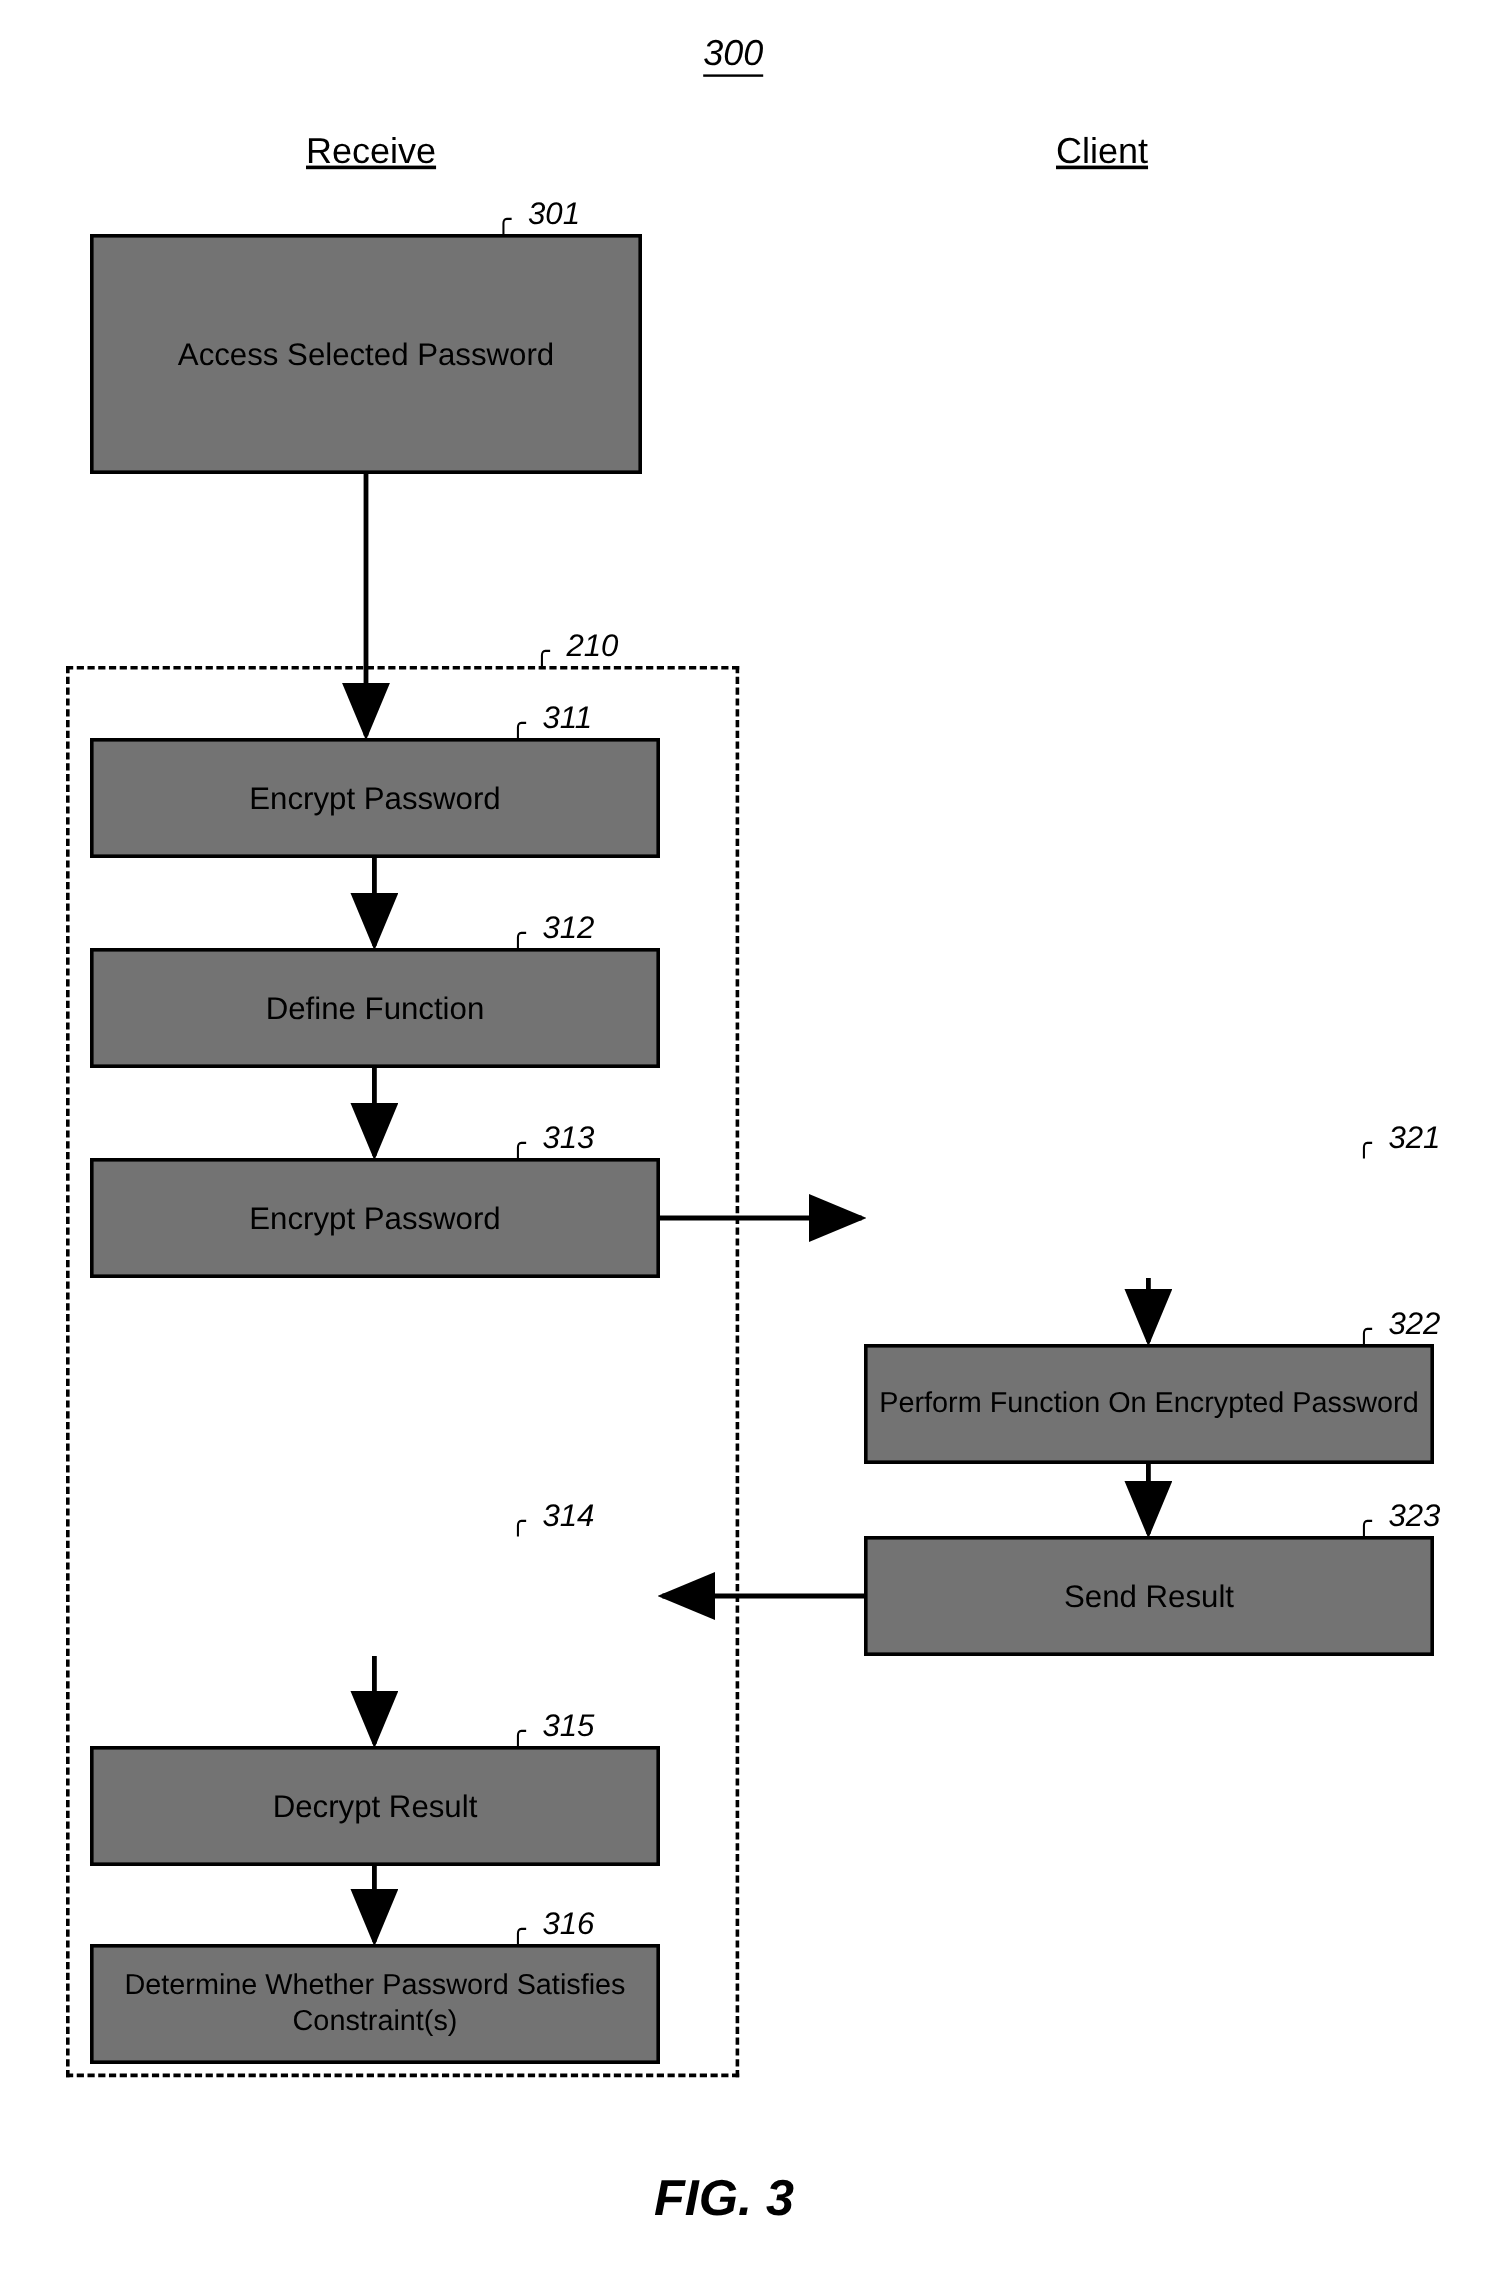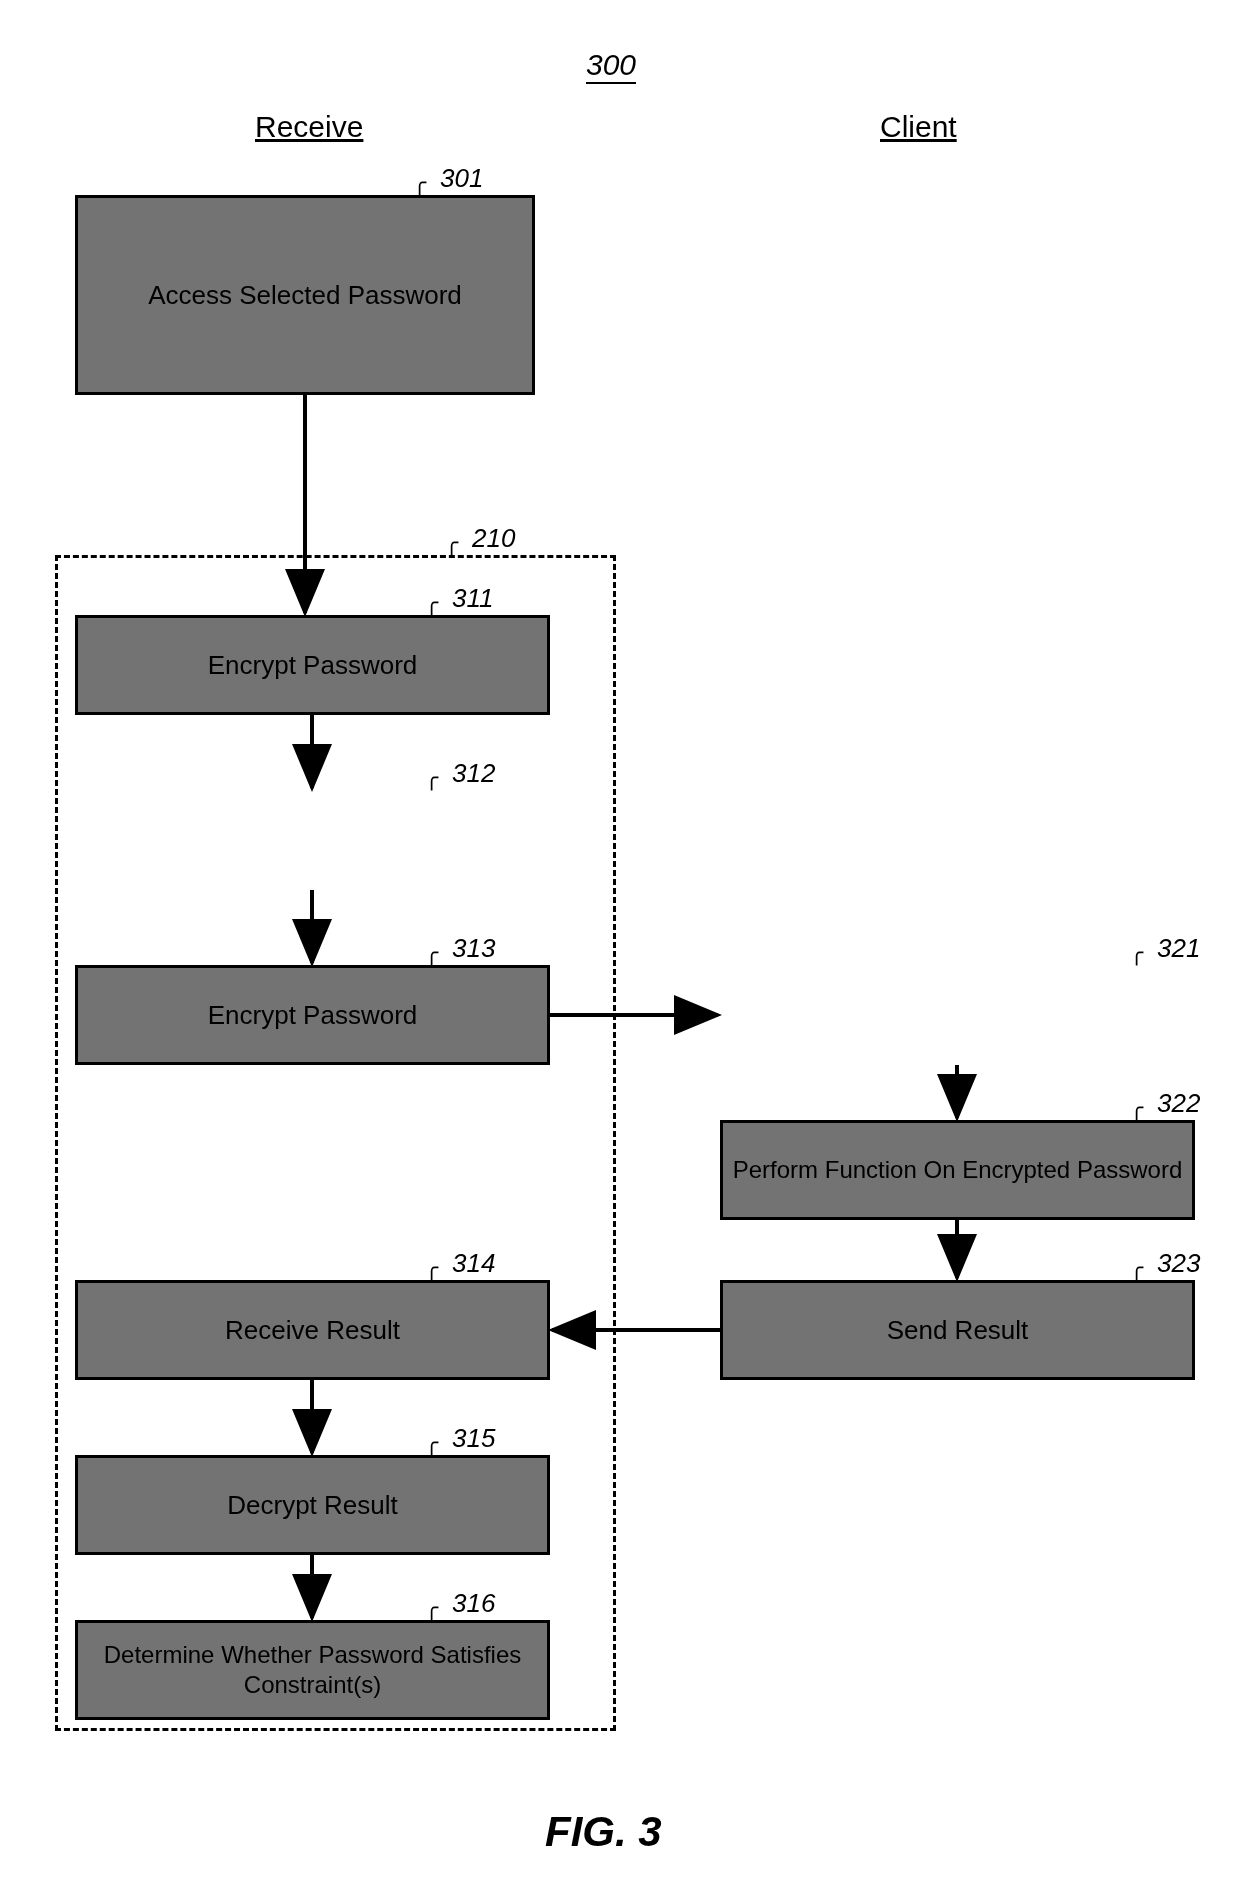--- a/index.html
+++ b/index.html
@@ -33,21 +33,20 @@
   }
   .header {
     position: absolute;
     font-size: 30px;
     text-decoration: underline;
   }
   .figref {
     position: absolute;
     font-style: italic;
     font-size: 30px;
-    margin-top: 20px;
   }
   .callout {
     position: absolute;
     font-style: italic;
     font-size: 26px;
   }
   .tick {
     position: absolute;
     font-family: "Segoe UI Symbol", "Apple Symbols", sans-serif;
     font-size: 22px;
@@ -76,28 +75,28 @@
   <div class="callout" style="left:440px; top:163px;">301</div>
 
   <div class="dashed-box" style="left:55px; top:555px; width:555px; height:1170px;"></div>
   <span class="tick" style="left:445px; top:530px;">╭</span>
   <div class="callout" style="left:472px; top:523px;">210</div>
 
   <div class="box" style="left:75px; top:615px; width:475px; height:100px;">Encrypt Password</div>
   <span class="tick" style="left:425px; top:590px;">╭</span>
   <div class="callout" style="left:452px; top:583px;">311</div>
 
+  <div class="box" style="left:75px; top:790px; width:475px; height:100px;">Define Function</div>
   <span class="tick" style="left:425px; top:765px;">╭</span>
   <div class="callout" style="left:452px; top:758px;">312</div>
 
   <div class="box" style="left:75px; top:965px; width:475px; height:100px;">Encrypt Password</div>
   <span class="tick" style="left:425px; top:940px;">╭</span>
   <div class="callout" style="left:452px; top:933px;">313</div>
 
-  <div class="box" style="left:75px; top:1280px; width:475px; height:100px;">Receive Result</div>
   <span class="tick" style="left:425px; top:1255px;">╭</span>
   <div class="callout" style="left:452px; top:1248px;">314</div>
 
   <div class="box" style="left:75px; top:1455px; width:475px; height:100px;">Decrypt Result</div>
   <span class="tick" style="left:425px; top:1430px;">╭</span>
   <div class="callout" style="left:452px; top:1423px;">315</div>
 
   <div class="box" style="left:75px; top:1620px; width:475px; height:100px; font-size:24px;">Determine Whether Password Satisfies Constraint(s)</div>
   <span class="tick" style="left:425px; top:1595px;">╭</span>
   <div class="callout" style="left:452px; top:1588px;">316</div>

